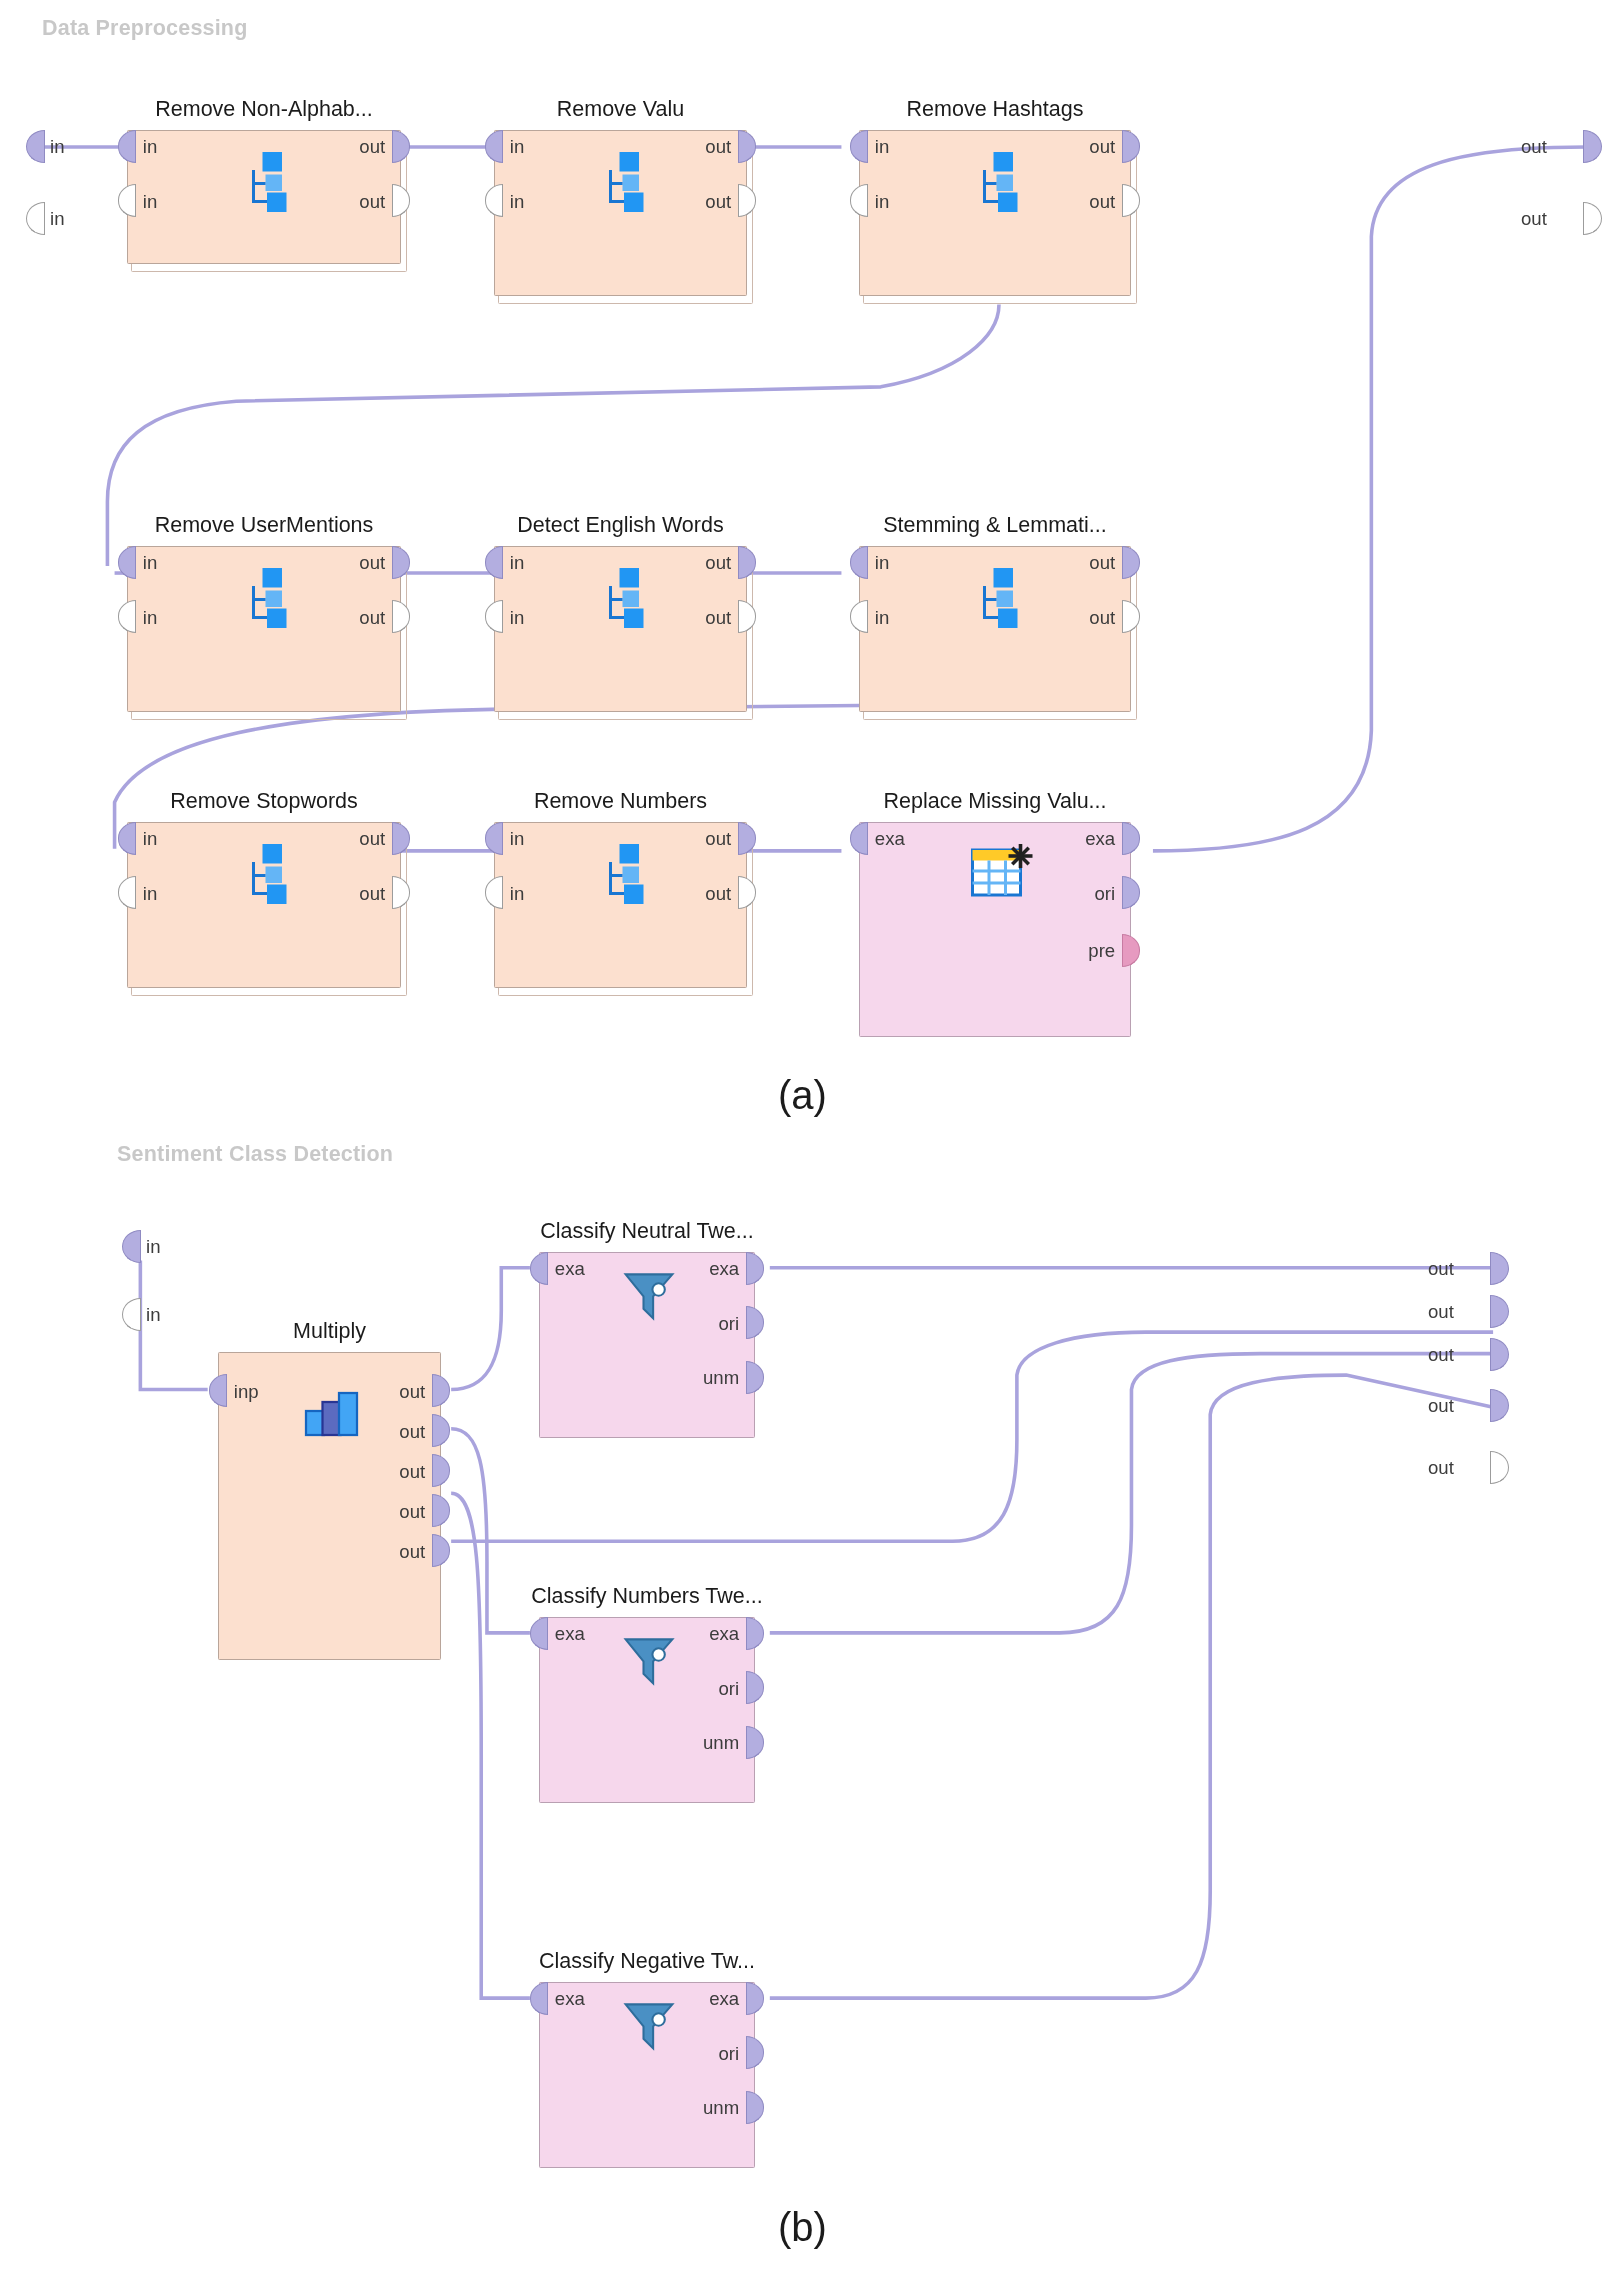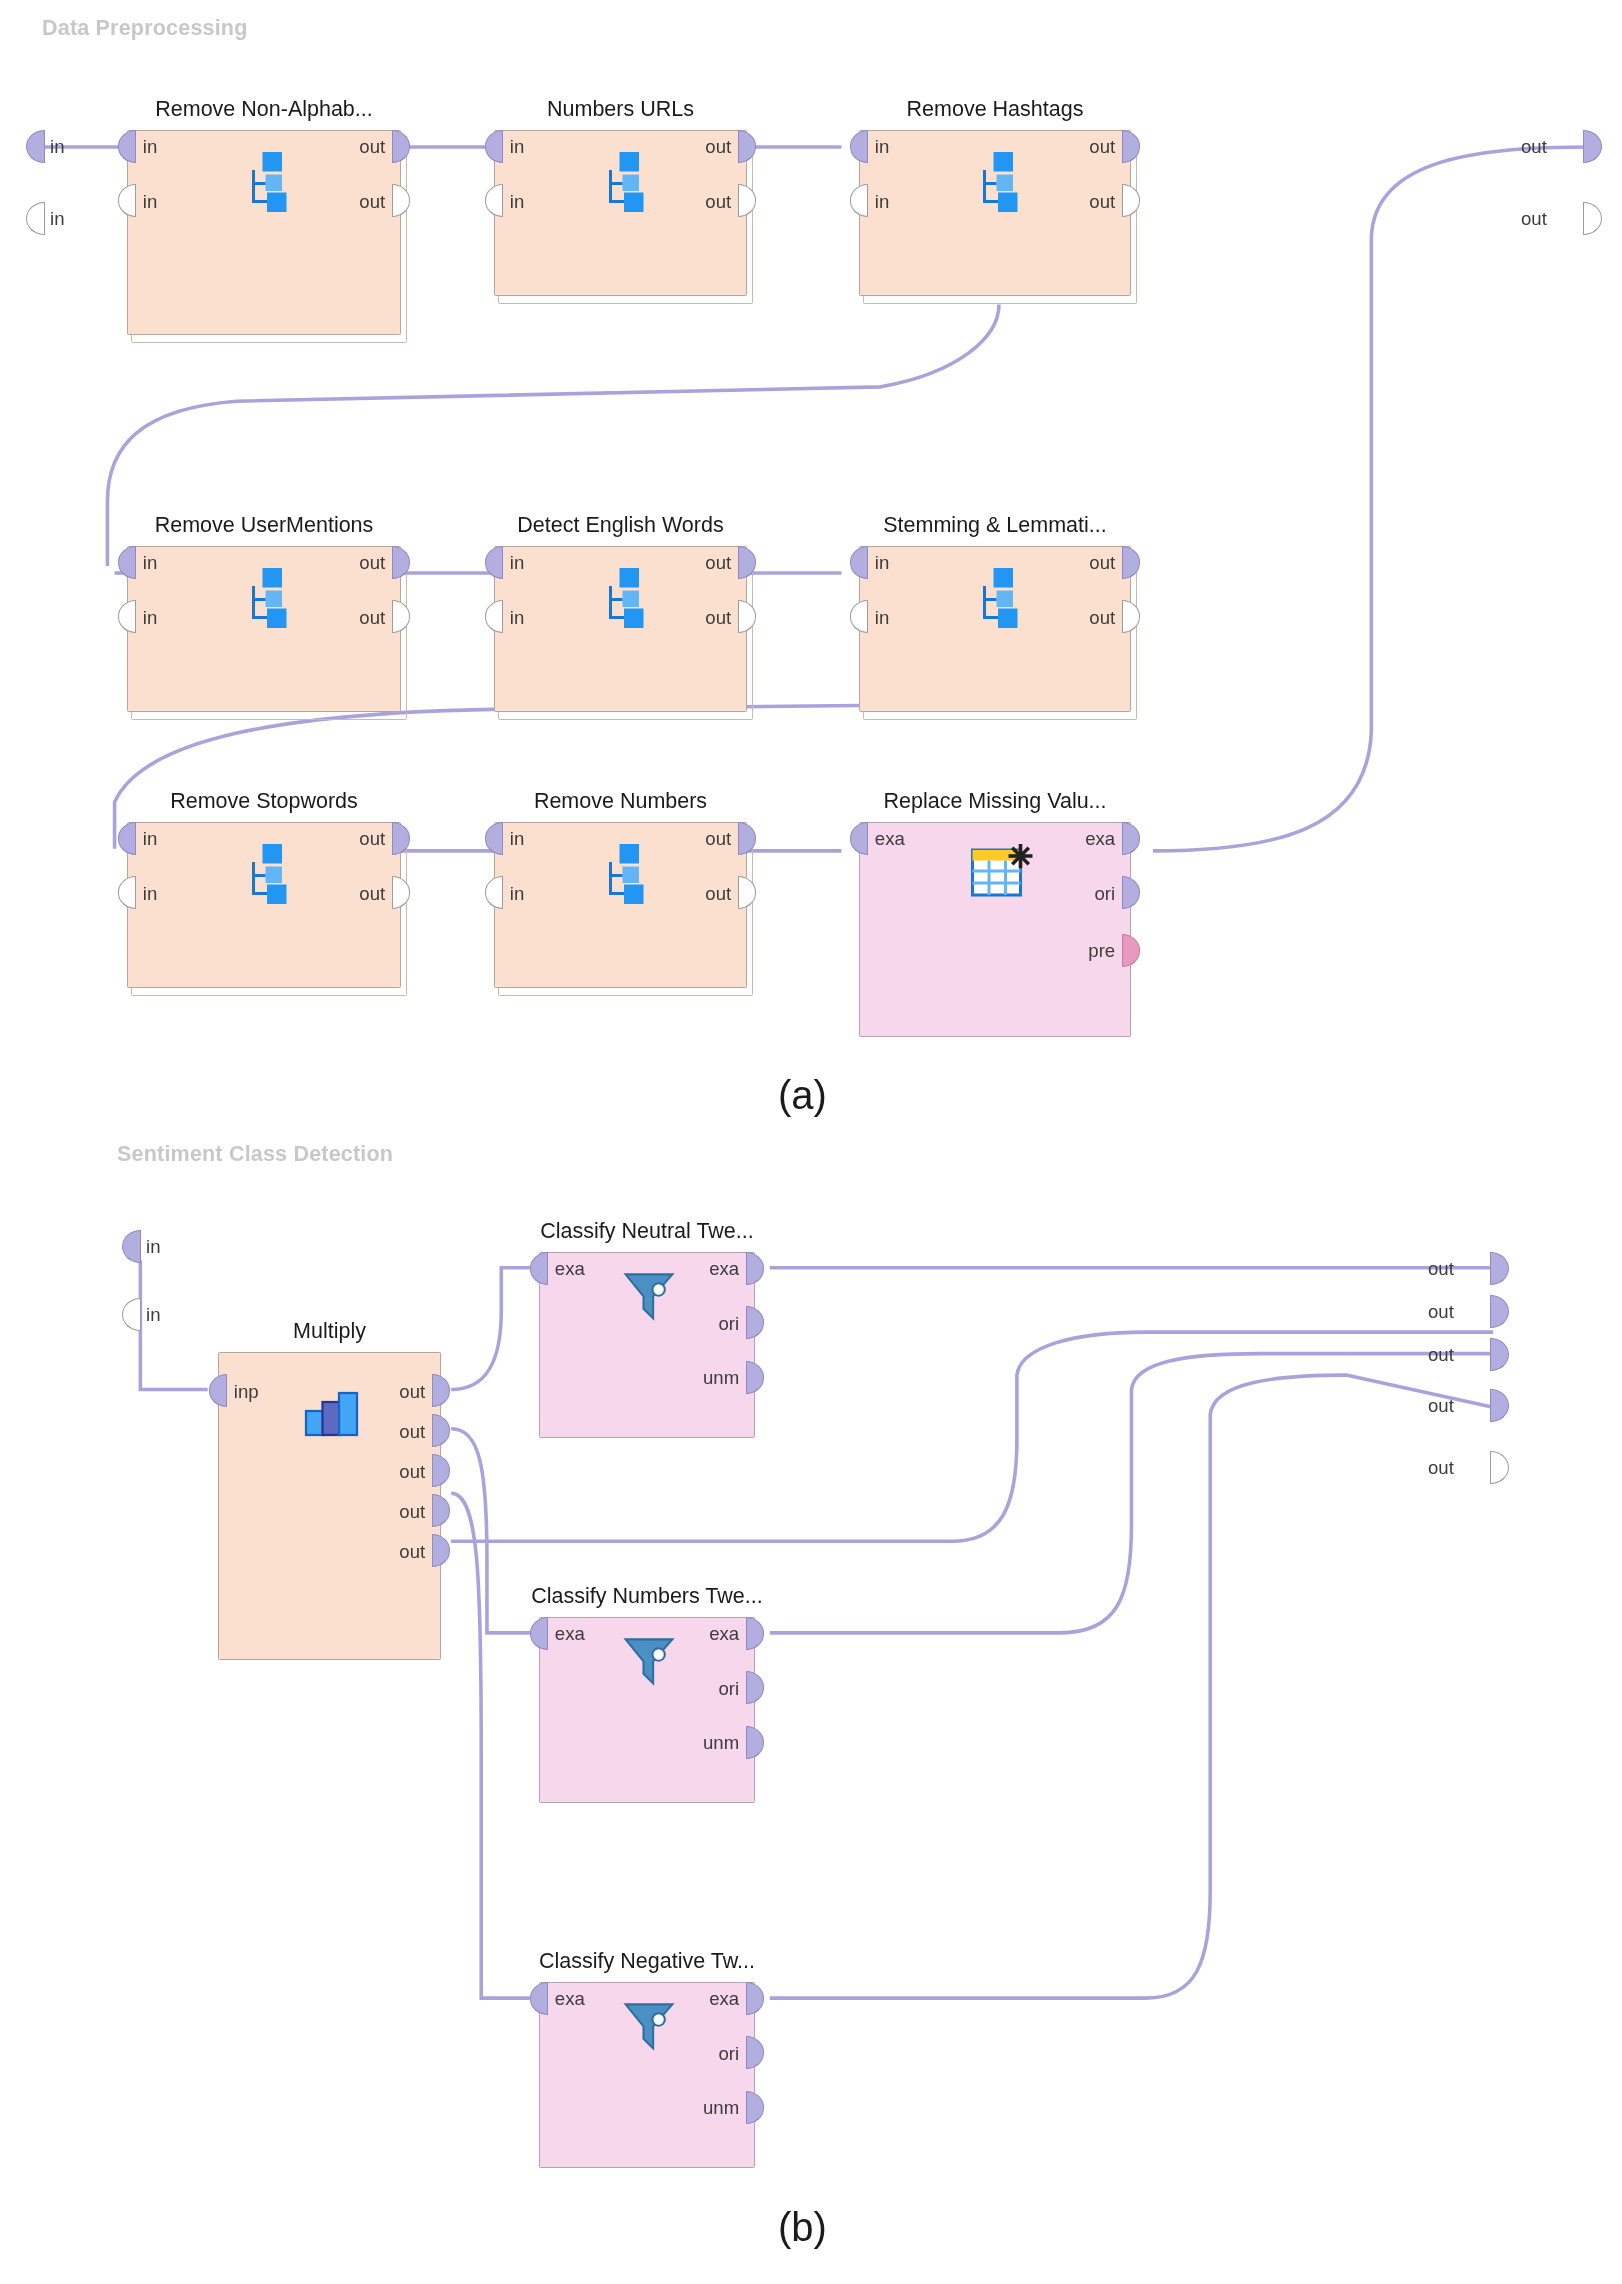--- a/index.html
+++ b/index.html
@@ -132,21 +132,21 @@
       </div>
     <div class="lbl" style="left:-62px;top:5.7px;">out</div>
   </div>
   <div class="edge-port" style="left:1583px;top:202px;">
     <div class="port out empty" style="left:0;top:0;">
         <div class="disc"></div>
       </div>
     <div class="lbl" style="left:-62px;top:5.7px;">out</div>
   </div>
 
-  <div class="node peach" style="left:127px;top:130px;width:274px;height:205px;">
+  <div class="node peach" style="left:127px;top:130px;width:274px;height:134px;">
     <div class="shadow"></div>
     <div class="body"></div>
     <div class="node-title">Remove Non-Alphab...</div>
     <div class="port in" style="left:-9.3px;top:0px;">
         <div class="disc"></div>
       </div>
     <div class="port in empty" style="left:-9.3px;top:54px;">
         <div class="disc"></div>
       </div>
     <div class="port out" style="right:-9.3px;top:0px;">
@@ -165,21 +165,21 @@
       <rect x="12" y="16" width="2" height="22" fill="#1976d2"></rect>
       <rect x="14" y="24" width="7" height="2" fill="#1976d2"></rect>
       <rect x="14" y="36" width="8" height="2" fill="#1976d2"></rect>
       <rect x="22" y="31" width="13" height="13" fill="#2196f3"></rect>
     </svg>
   </div>
 
   <div class="node peach" style="left:494px;top:130px;width:253px;height:166px;">
     <div class="shadow"></div>
     <div class="body"></div>
-    <div class="node-title">Numbers URLs</div>
+    <div class="node-title">Remove Valu</div>
     <div class="port in" style="left:-9.3px;top:0px;">
         <div class="disc"></div>
       </div>
     <div class="port in empty" style="left:-9.3px;top:54px;">
         <div class="disc"></div>
       </div>
     <div class="port out" style="right:-9.3px;top:0px;">
         <div class="disc"></div>
       </div>
     <div class="port out empty" style="right:-9.3px;top:54px;">

